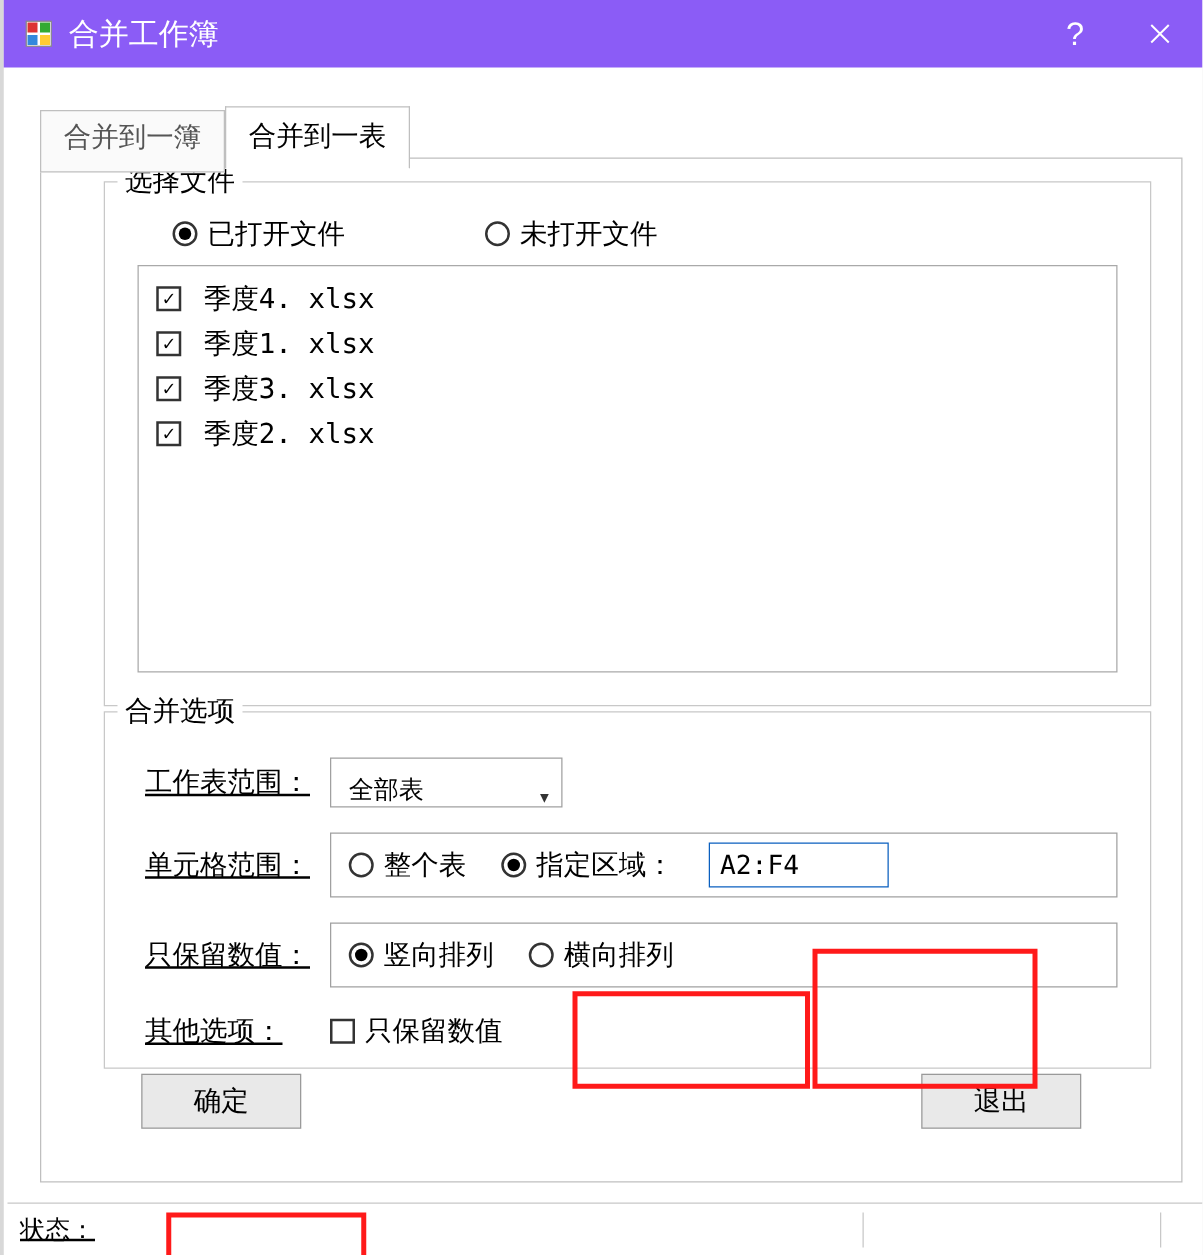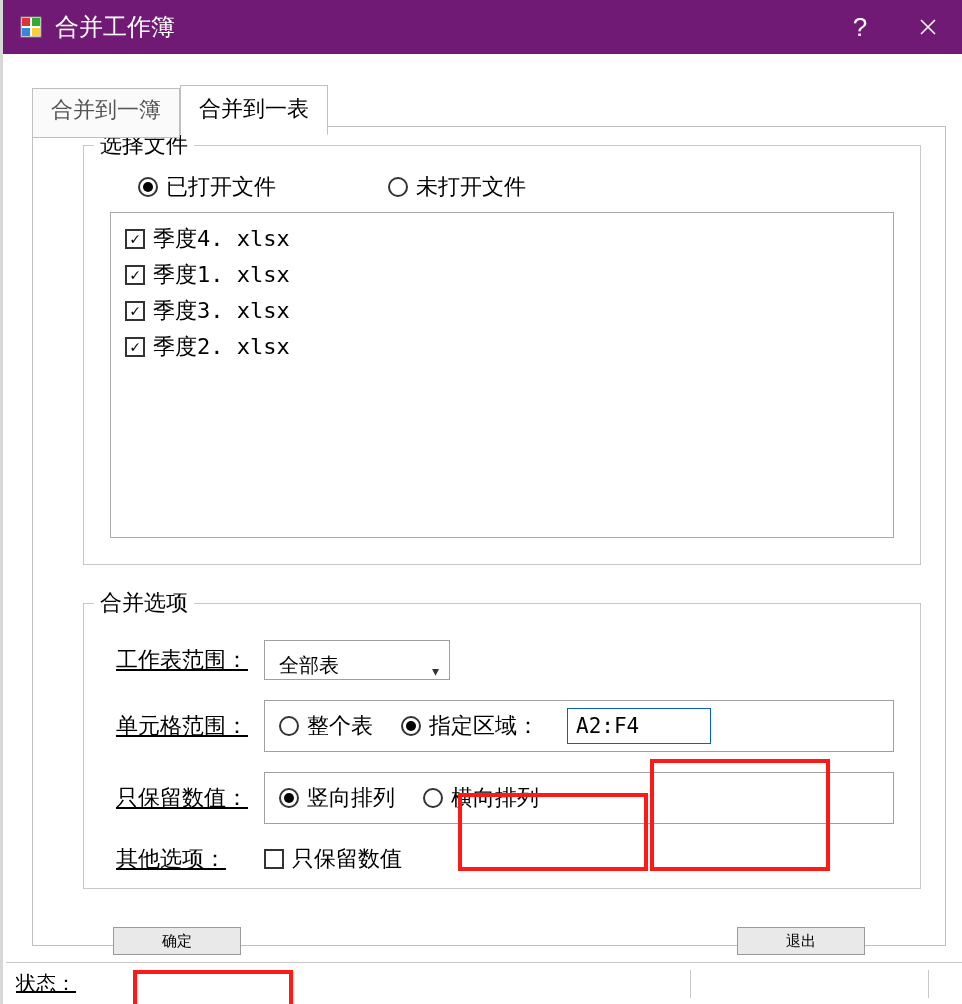--- a/index.html
+++ b/index.html
@@ -11,21 +11,21 @@
 }
 .window {
   width: 962px;
   height: 1004px;
   background: #fff;
   position: relative;
   border-left: 3px solid #d8d8d8;
 }
 .titlebar {
   height: 54px;
-  background: #701a75;
+  background: #8b5cf6;
   color: #fff;
   display: flex;
   align-items: center;
   padding: 0 0 0 16px;
 }
 .titlebar .app-icon {
   width: 24px; height: 24px; margin-right: 12px;
   display: inline-flex; align-items: center; justify-content: center;
 }
 .titlebar .title { font-size: 24px; font-weight: 400; flex: 1; }
@@ -69,21 +69,21 @@
   position: absolute;
   top: 72px; left: 26px; right: 16px; bottom: 58px;
   border: 1px solid #bfbfbf;
   background: #fff;
   padding: 18px 24px 22px 50px;
 }
 
 .group {
   position: relative;
   border: 1px solid #c8c8c8;
-  margin-bottom: 38px;
+  margin-bottom: 4px;
   padding: 26px 26px 22px 26px;
 }
 .group .legend {
   position: absolute;
   top: -16px; left: 10px;
   background: #fff;
   padding: 0 6px;
   font-size: 22px;
 }
 .file-select { height: 420px; }
@@ -101,21 +101,21 @@
   content: ""; width: 10px; height: 10px; border-radius: 50%; background: #000;
 }
 .file-list {
   border: 1px solid #a9a9a9;
   height: 326px;
   padding: 8px 14px;
   font-family: "SimSun", monospace;
   font-size: 22px;
   overflow: auto;
 }
-.file-list .item { display: flex; align-items: center; gap: 8px; padding: 3px 0; }
+.file-list .item { display: flex; align-items: center; gap: 18px; padding: 3px 0; }
 .checkbox {
   width: 20px; height: 20px; border: 2px solid #333; display: inline-flex;
   align-items: center; justify-content: center; flex-shrink: 0;
 }
 .checkbox.checked::after { content: "✓"; font-size: 16px; line-height: 1; color: #000; font-weight: bold; }
 .merge-options { padding-bottom: 10px; }
 .opt-row {
   display: flex; align-items: center;
   margin: 10px 0 20px 0;
 }
@@ -151,22 +151,22 @@
   position: absolute;
   pointer-events: none;
   z-index: 10;
 }
 .hl-1 { left: 425px; top: 666px; width: 190px; height: 78px; }
 .hl-2 { left: 617px; top: 632px; width: 180px; height: 112px; }
 .hl-3 { left: 100px; top: 843px; width: 160px; height: 68px; }
 .btn {
   border: 1px solid #9a9a9a;
   background: #e9e9e9;
-  height: 28px; min-width: 128px;
-  font-size: 15px;
+  height: 44px; min-width: 128px;
+  font-size: 22px;
   display: inline-flex; align-items: center; justify-content: center;
   cursor: pointer; position: relative; z-index: 5;
 }
 .buttons-row { display: flex; justify-content: space-between; padding: 0 56px 0 30px; }
 .status-bar {
   position: absolute;
   left: 3px; right: 0; bottom: 0;
   height: 42px;
   border-top: 1px solid #c8c8c8;
   display: flex; align-items: center;

